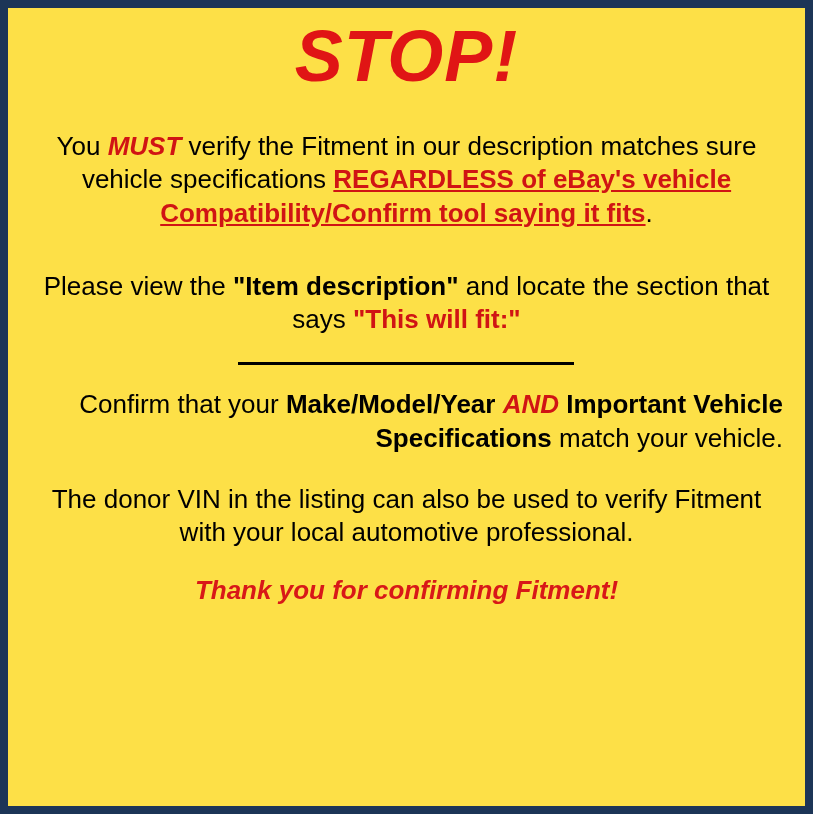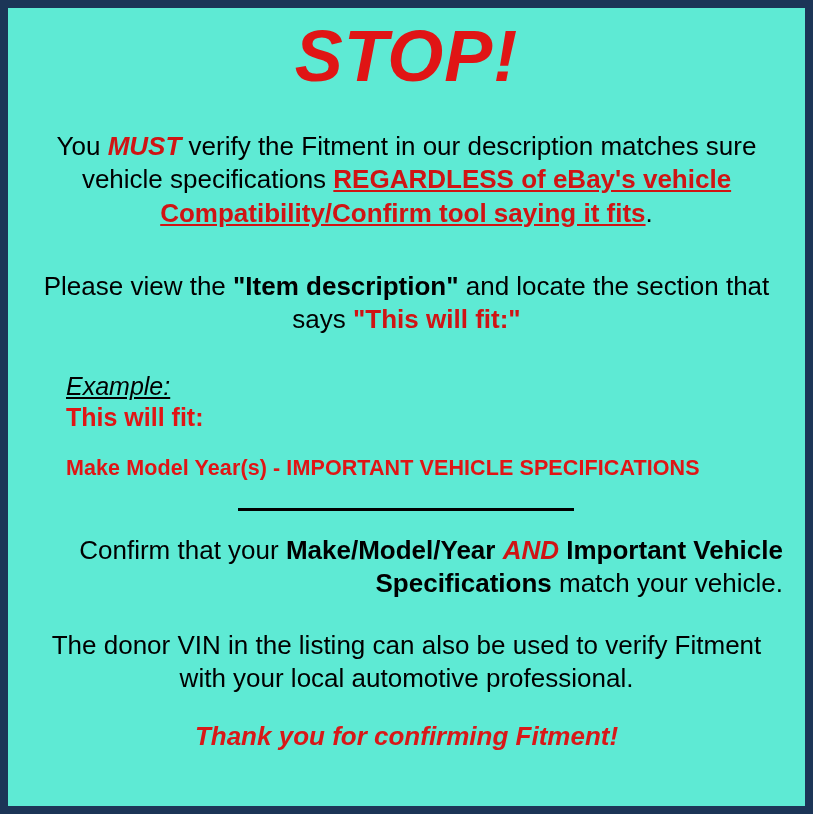--- a/index.html
+++ b/index.html
@@ -8,21 +8,21 @@
     background: #ffffff;
   }
   body {
     font-family: "Liberation Sans", sans-serif;
   }
   .notice-card {
     position: relative;
     width: 813px;
     height: 814px;
     box-sizing: border-box;
-    background: #5eead4;
+    background: #fde047;
     border: 8px solid #1c3557;
     overflow: hidden;
   }
   .notice-inner {
     box-sizing: border-box;
     width: 100%;
     height: 100%;
     padding: 0 8px;
     text-align: center;
     color: #000000;
@@ -149,25 +149,20 @@
 <div class="notice-card">
   <div class="notice-inner">
 
     <div class="stop-title">STOP!</div>
 
 
     <p class="para para-must"><span>You </span><span class="r-bold-ital-und">MUST</span><span> verify the Fitment in our description matches sure vehicle specifications </span><span class="r-bold-und">REGARDLESS of eBay's vehicle Compatibility/Confirm tool saying it fits</span><span>.</span></p>
 
     <p class="para para-desc"><span>Please view the </span><span class="k-bold">"Item description"</span><span> and locate the section that says </span><span class="r-bold">"This will fit:"</span></p>
 
-    <div class="example-block">
-      <div class="example-label">Example:</div>
-      <div class="example-fit">This will fit:</div>
-      <div class="example-spec">Make Model Year(s) - IMPORTANT VEHICLE SPECIFICATIONS</div>
-    </div>
 
     <div class="divider-wrap">
       <div class="divider"></div>
     </div>
 
     <p class="para para-confirm"><span>Confirm that your </span><span class="k-bold">Make/Model/Year</span><span> </span><span class="r-bold-ital-und">AND</span><span> </span><span class="k-bold">Important Vehicle Specifications</span><span> match your vehicle.</span></p>
 
     <p class="para para-vin">The donor VIN in the listing can also be used to verify Fitment with your local automotive professional.</p>
 
     <div class="thanks">Thank you for confirming Fitment!</div>

